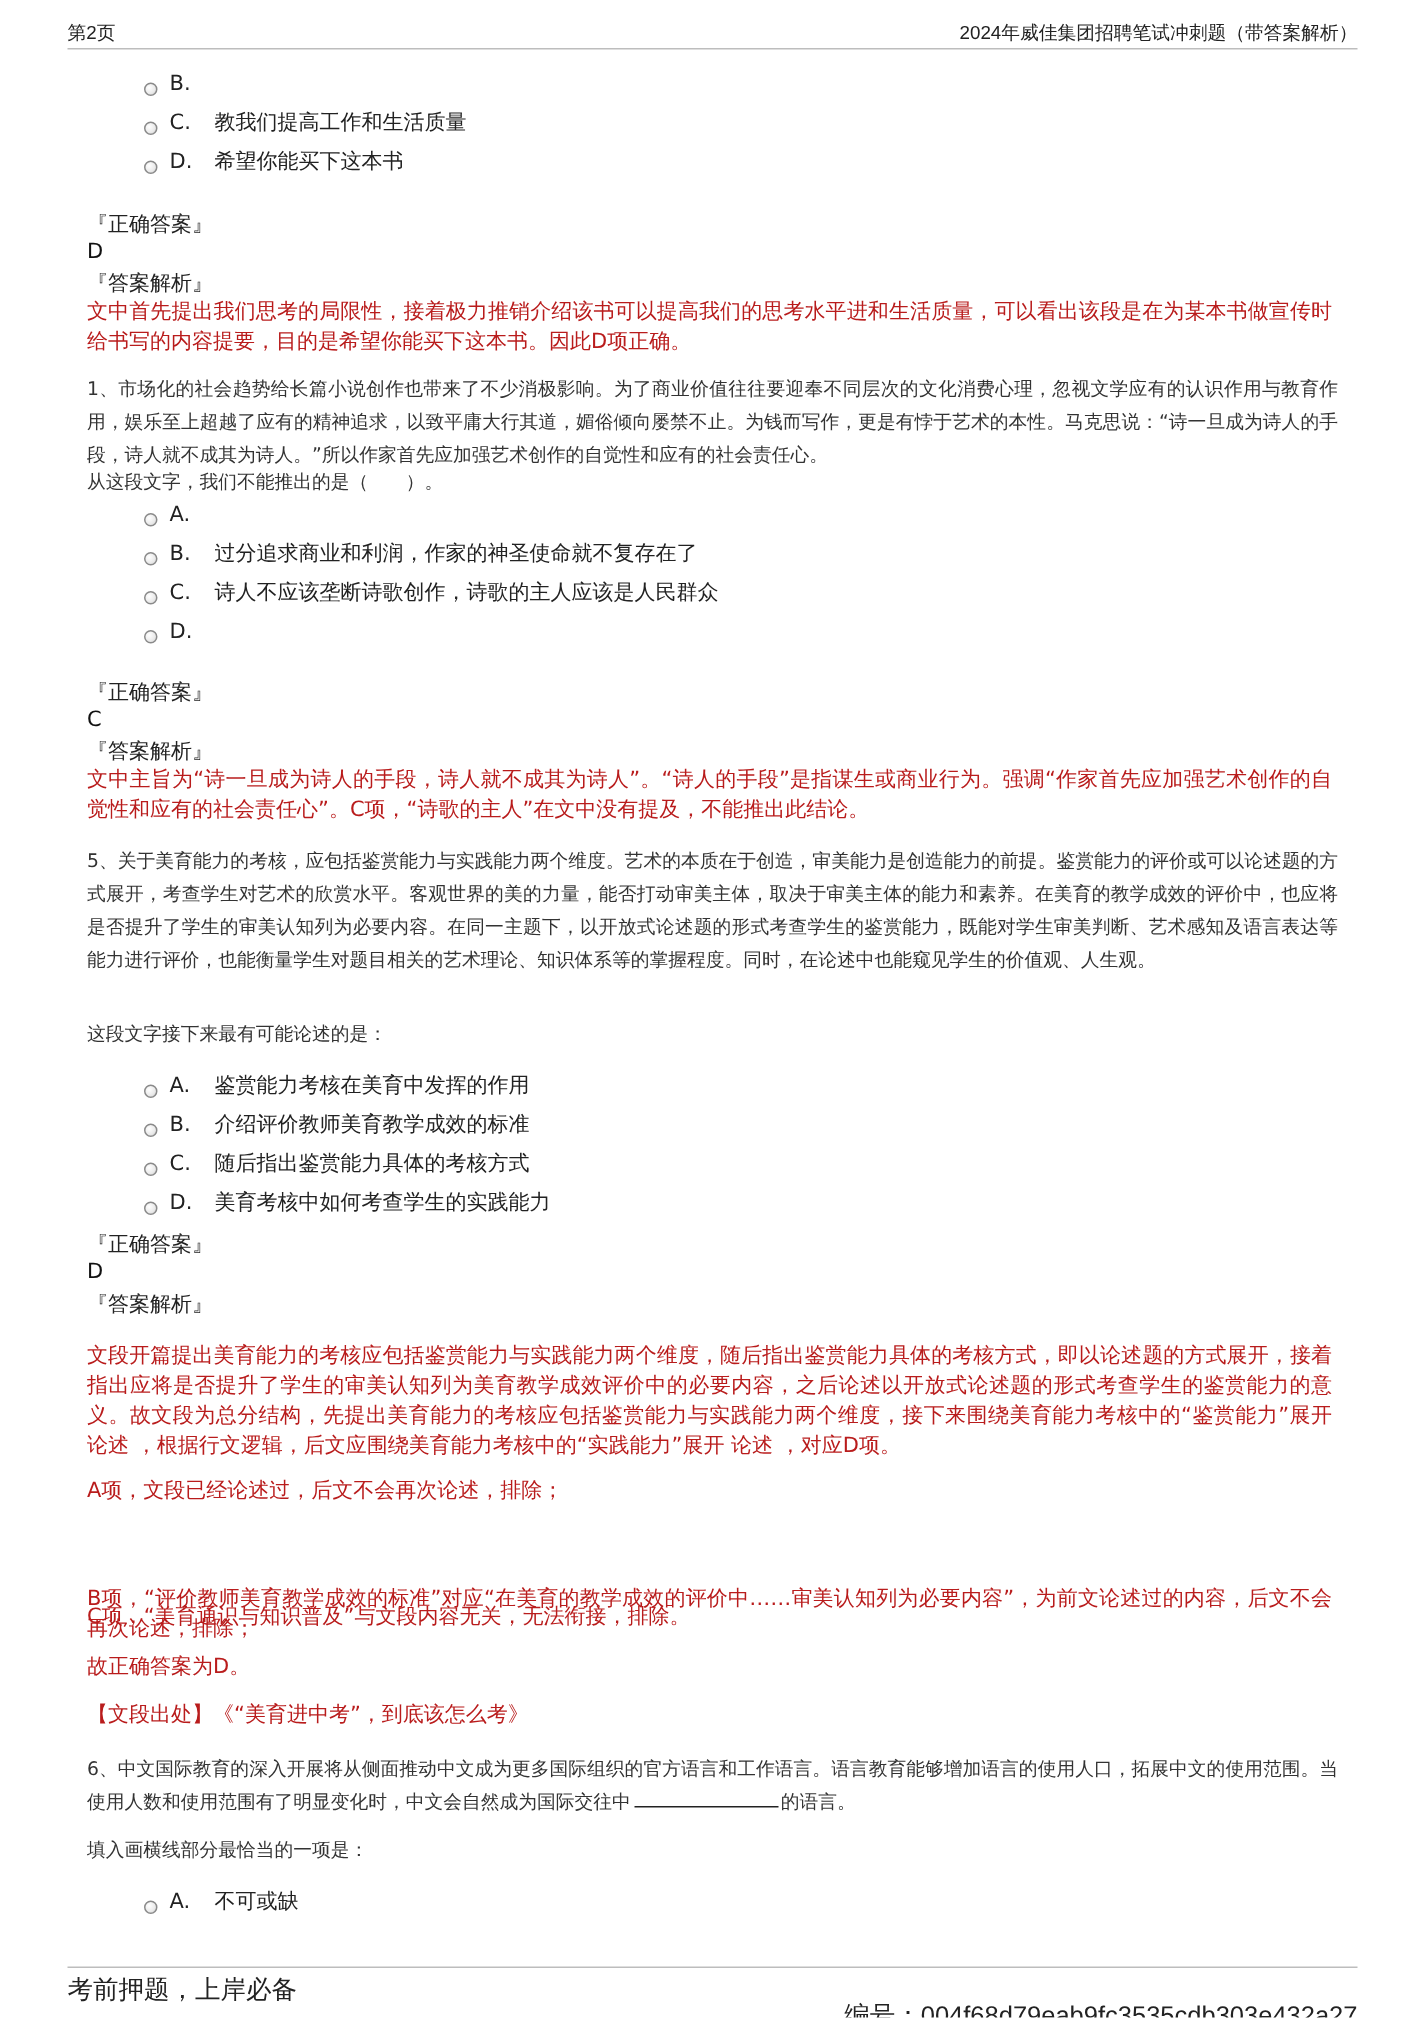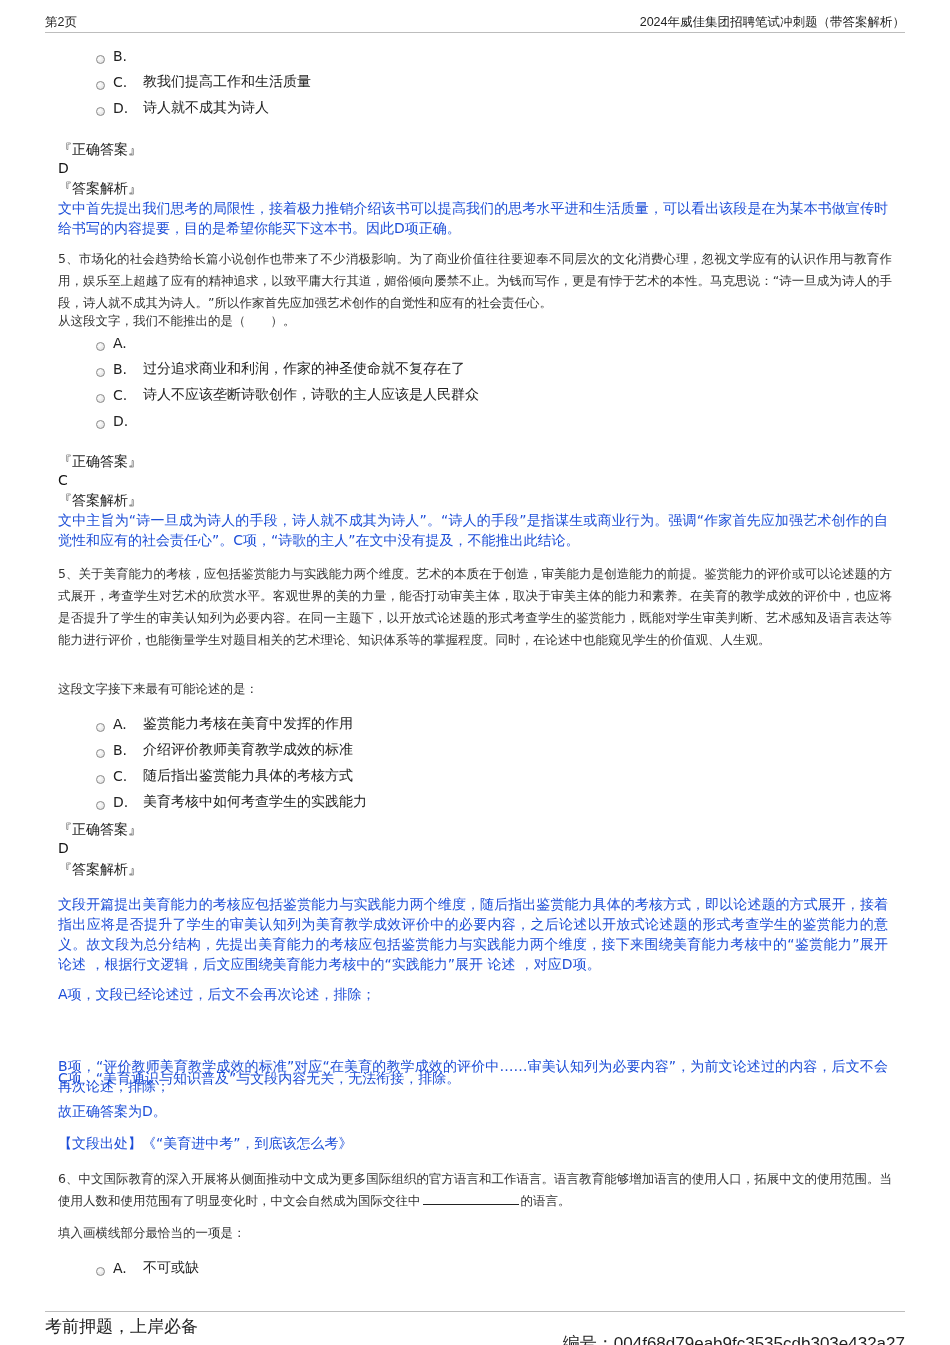--- a/index.html
+++ b/index.html
@@ -29,21 +29,21 @@
   .radio {
     width: 9px; height: 9px; border-radius: 50%;
     border: 1px solid #8a8a8a; background: radial-gradient(circle at 35% 35%, #ffffff 0%, #eaeaea 60%, #cfcfcf 100%);
     margin-right: 8px; margin-top: 6px; box-sizing: border-box; cursor: pointer;
   }
   .opt .letter { font-family: "DejaVu Sans", sans-serif; font-size: 14px; width: 30px; }
   .opt .text { font-size: 14px; }
   .label { position: absolute; left: 58px; font-size: 14px; color: #222; }
   .ans { position: absolute; left: 58px; font-size: 14px; font-family: "DejaVu Sans", sans-serif; color: #111; }
   .para {
-    position: absolute; left: 58px; width: 830px; font-size: 14px; line-height: 20px; color: #1d4ed8;
+    position: absolute; left: 58px; width: 830px; font-size: 14px; line-height: 20px; color: #b91c1c;
     text-align: justify;
   }
   .qtext {
     position: absolute; left: 58px; width: 834px; font-size: 12.5px; line-height: 22px; color: #333;
     text-align: justify;
   }
   .blank { display: inline-block; width: 96px; border-bottom: 1px solid #222; height: 12px; margin: 0 2px; vertical-align: baseline; }
 </style>
 </head>
 <body>
@@ -58,29 +58,29 @@
   <span class="letter">B.</span>
 </div>
 <div class="opt" style="top:72px;">
   <span class="radio"></span>
   <span class="letter">C.</span>
   <span class="text">教我们提高工作和生活质量</span>
 </div>
 <div class="opt" style="top:98px;">
   <span class="radio"></span>
   <span class="letter">D.</span>
-  <span class="text">诗人就不成其为诗人</span>
+  <span class="text">希望你能买下这本书</span>
 </div>
 
 <div class="label" style="top:141px;">『正确答案』</div>
 <div class="ans" style="top:160px;">D</div>
 <div class="label" style="top:180px;">『答案解析』</div>
 <div class="para" style="top:198px;">文中首先提出我们思考的局限性，接着极力推销介绍该书可以提高我们的思考水平进和生活质量，可以看出该段是在为某本书做宣传时给书写的内容提要，目的是希望你能买下这本书。因此D项正确。</div>
 
-<div class="qtext" style="top:248px;">5、市场化的社会趋势给长篇小说创作也带来了不少消极影响。为了商业价值往往要迎奉不同层次的文化消费心理，忽视文学应有的认识作用与教育作用，娱乐至上超越了应有的精神追求，以致平庸大行其道，媚俗倾向屡禁不止。为钱而写作，更是有悖于艺术的本性。马克思说：“诗一旦成为诗人的手段，诗人就不成其为诗人。”所以作家首先应加强艺术创作的自觉性和应有的社会责任心。</div>
+<div class="qtext" style="top:248px;">1、市场化的社会趋势给长篇小说创作也带来了不少消极影响。为了商业价值往往要迎奉不同层次的文化消费心理，忽视文学应有的认识作用与教育作用，娱乐至上超越了应有的精神追求，以致平庸大行其道，媚俗倾向屡禁不止。为钱而写作，更是有悖于艺术的本性。马克思说：“诗一旦成为诗人的手段，诗人就不成其为诗人。”所以作家首先应加强艺术创作的自觉性和应有的社会责任心。</div>
 <div class="qtext" style="top:310px;">从这段文字，我们不能推出的是（　　）。</div>
 
 <div class="opt" style="top:333px;">
   <span class="radio"></span>
   <span class="letter">A.</span>
 </div>
 <div class="opt" style="top:359px;">
   <span class="radio"></span>
   <span class="letter">B.</span>
   <span class="text">过分追求商业和利润，作家的神圣使命就不复存在了</span>

